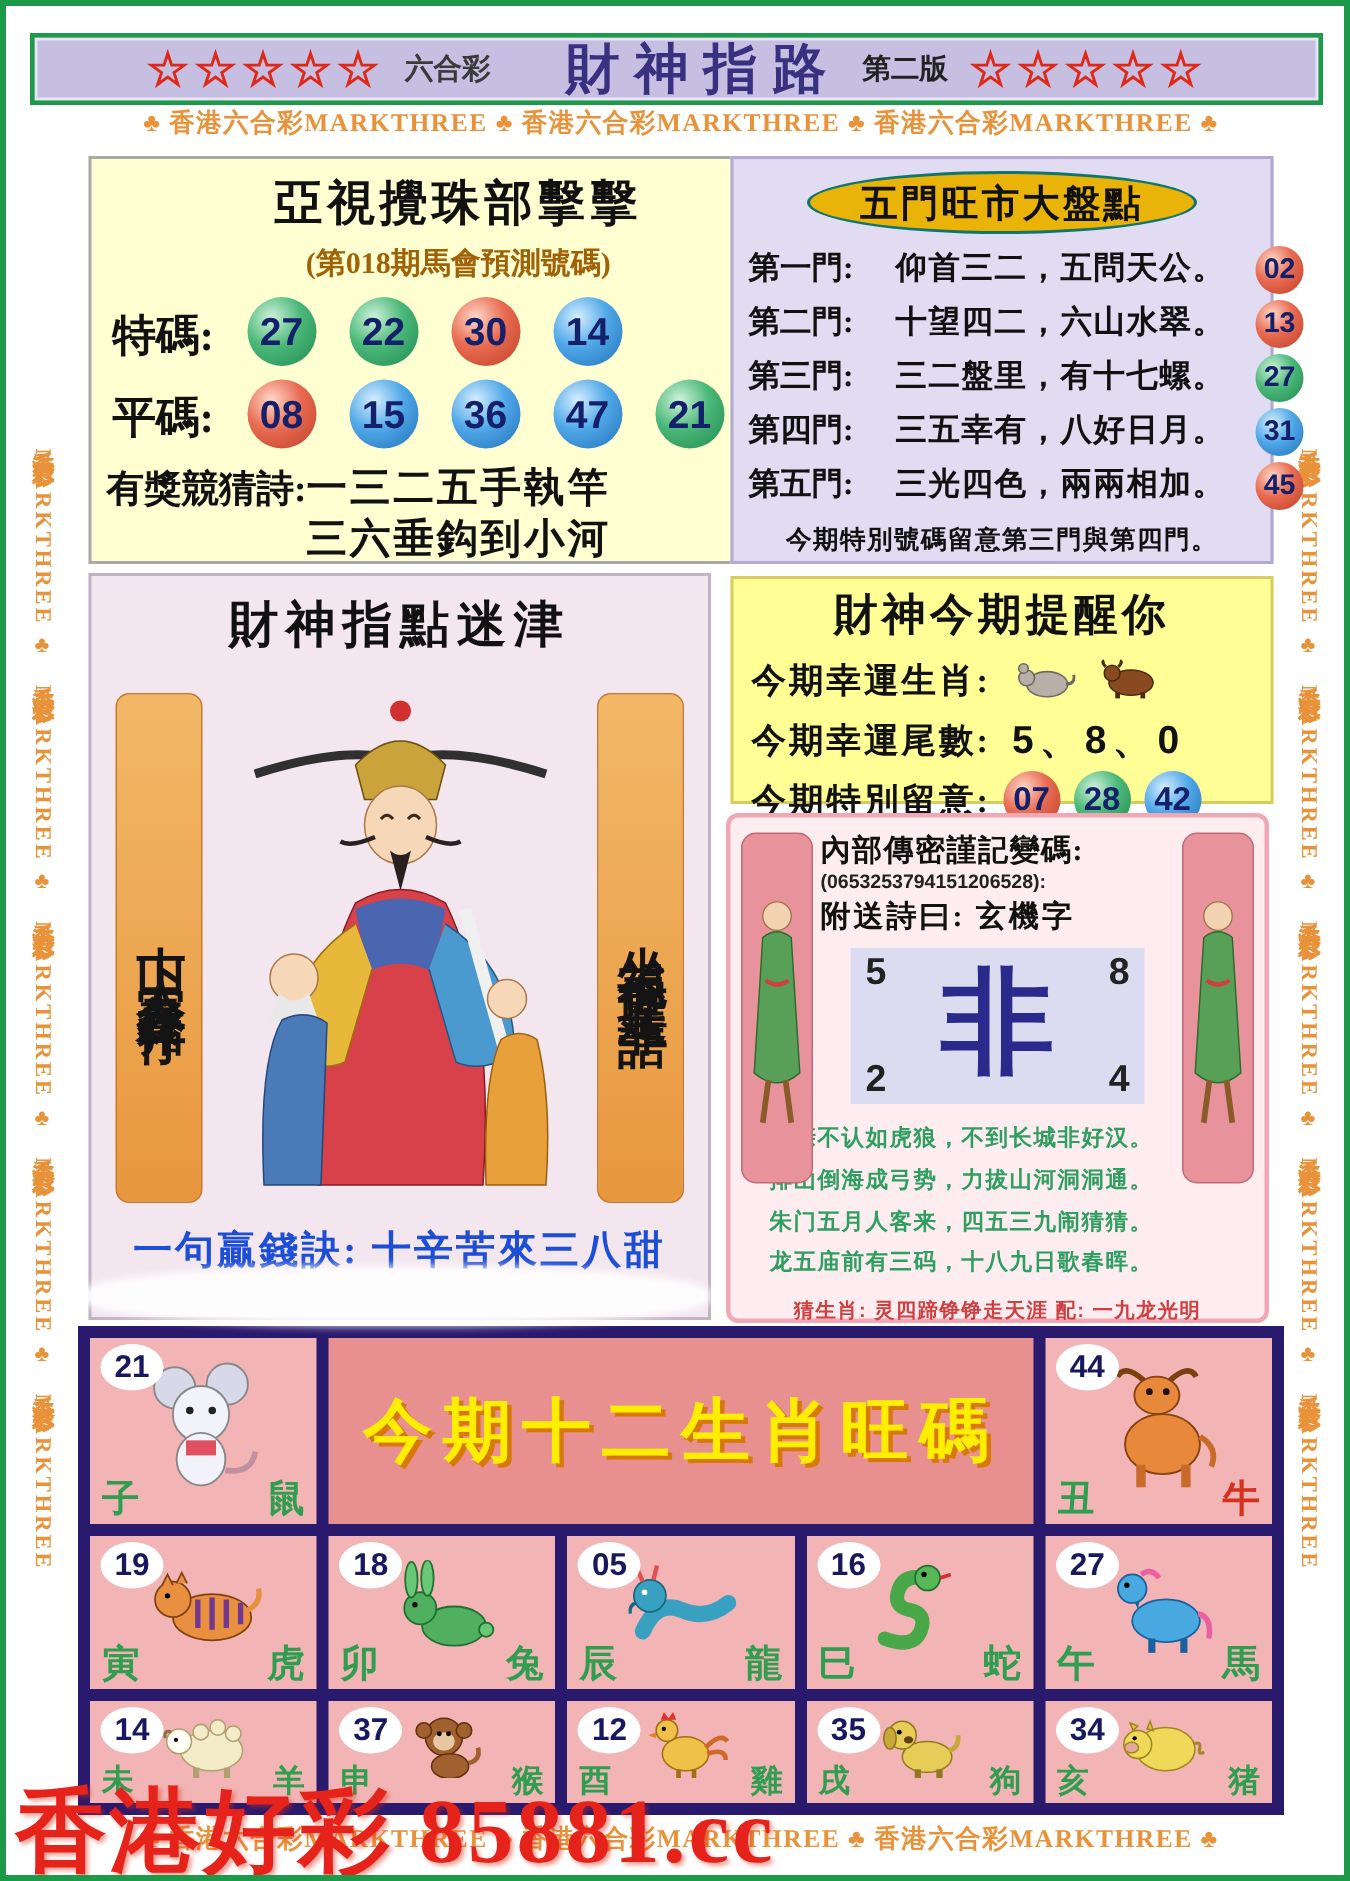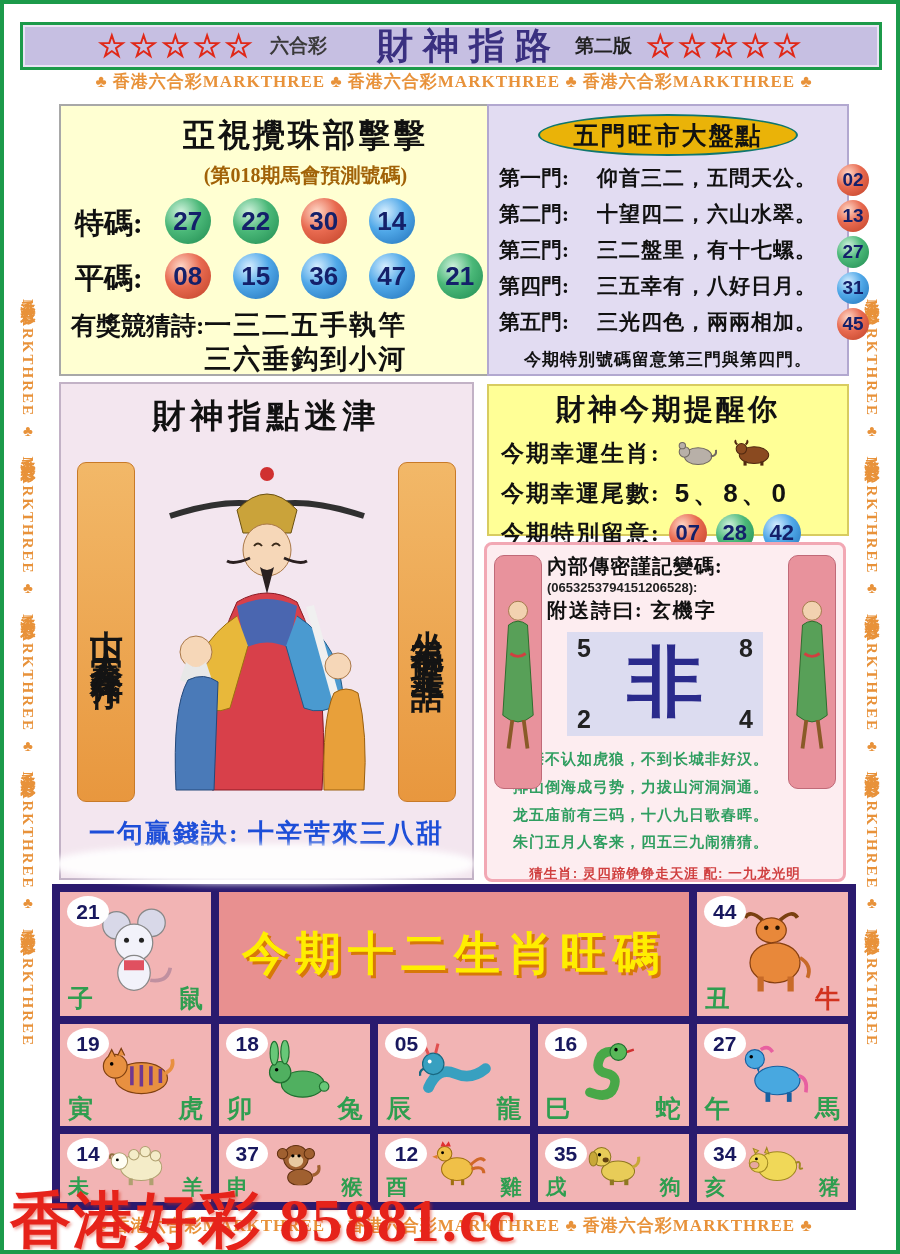--- a/index.html
+++ b/index.html
@@ -313,22 +313,22 @@
     <div class="char-box">
       <span class="cn tl">5</span>
       <span class="cn tr">8</span>
       <span class="big">非</span>
       <span class="cn bl">2</span>
       <span class="cn br">4</span>
     </div>
     <div class="verse">
       <div>六亲不认如虎狼，不到长城非好汉。</div>
       <div>排山倒海成弓势，力拔山河洞洞通。</div>
+      <div>朱门五月人客来，四五三九闹猜猜。</div>
       <div>龙五庙前有三码，十八九日歌春晖。</div>
-      <div>朱门五月人客来，四五三九闹猜猜。</div>
     </div>
     <div class="hints">
       <div>猜生肖: 灵四蹄铮铮走天涯 配: 一九龙光明</div>
       <div>猜: 一声怒吼自称王</div>
     </div>
   </div>
 
   <div class="grid">
 
     <div class="cell r1">

